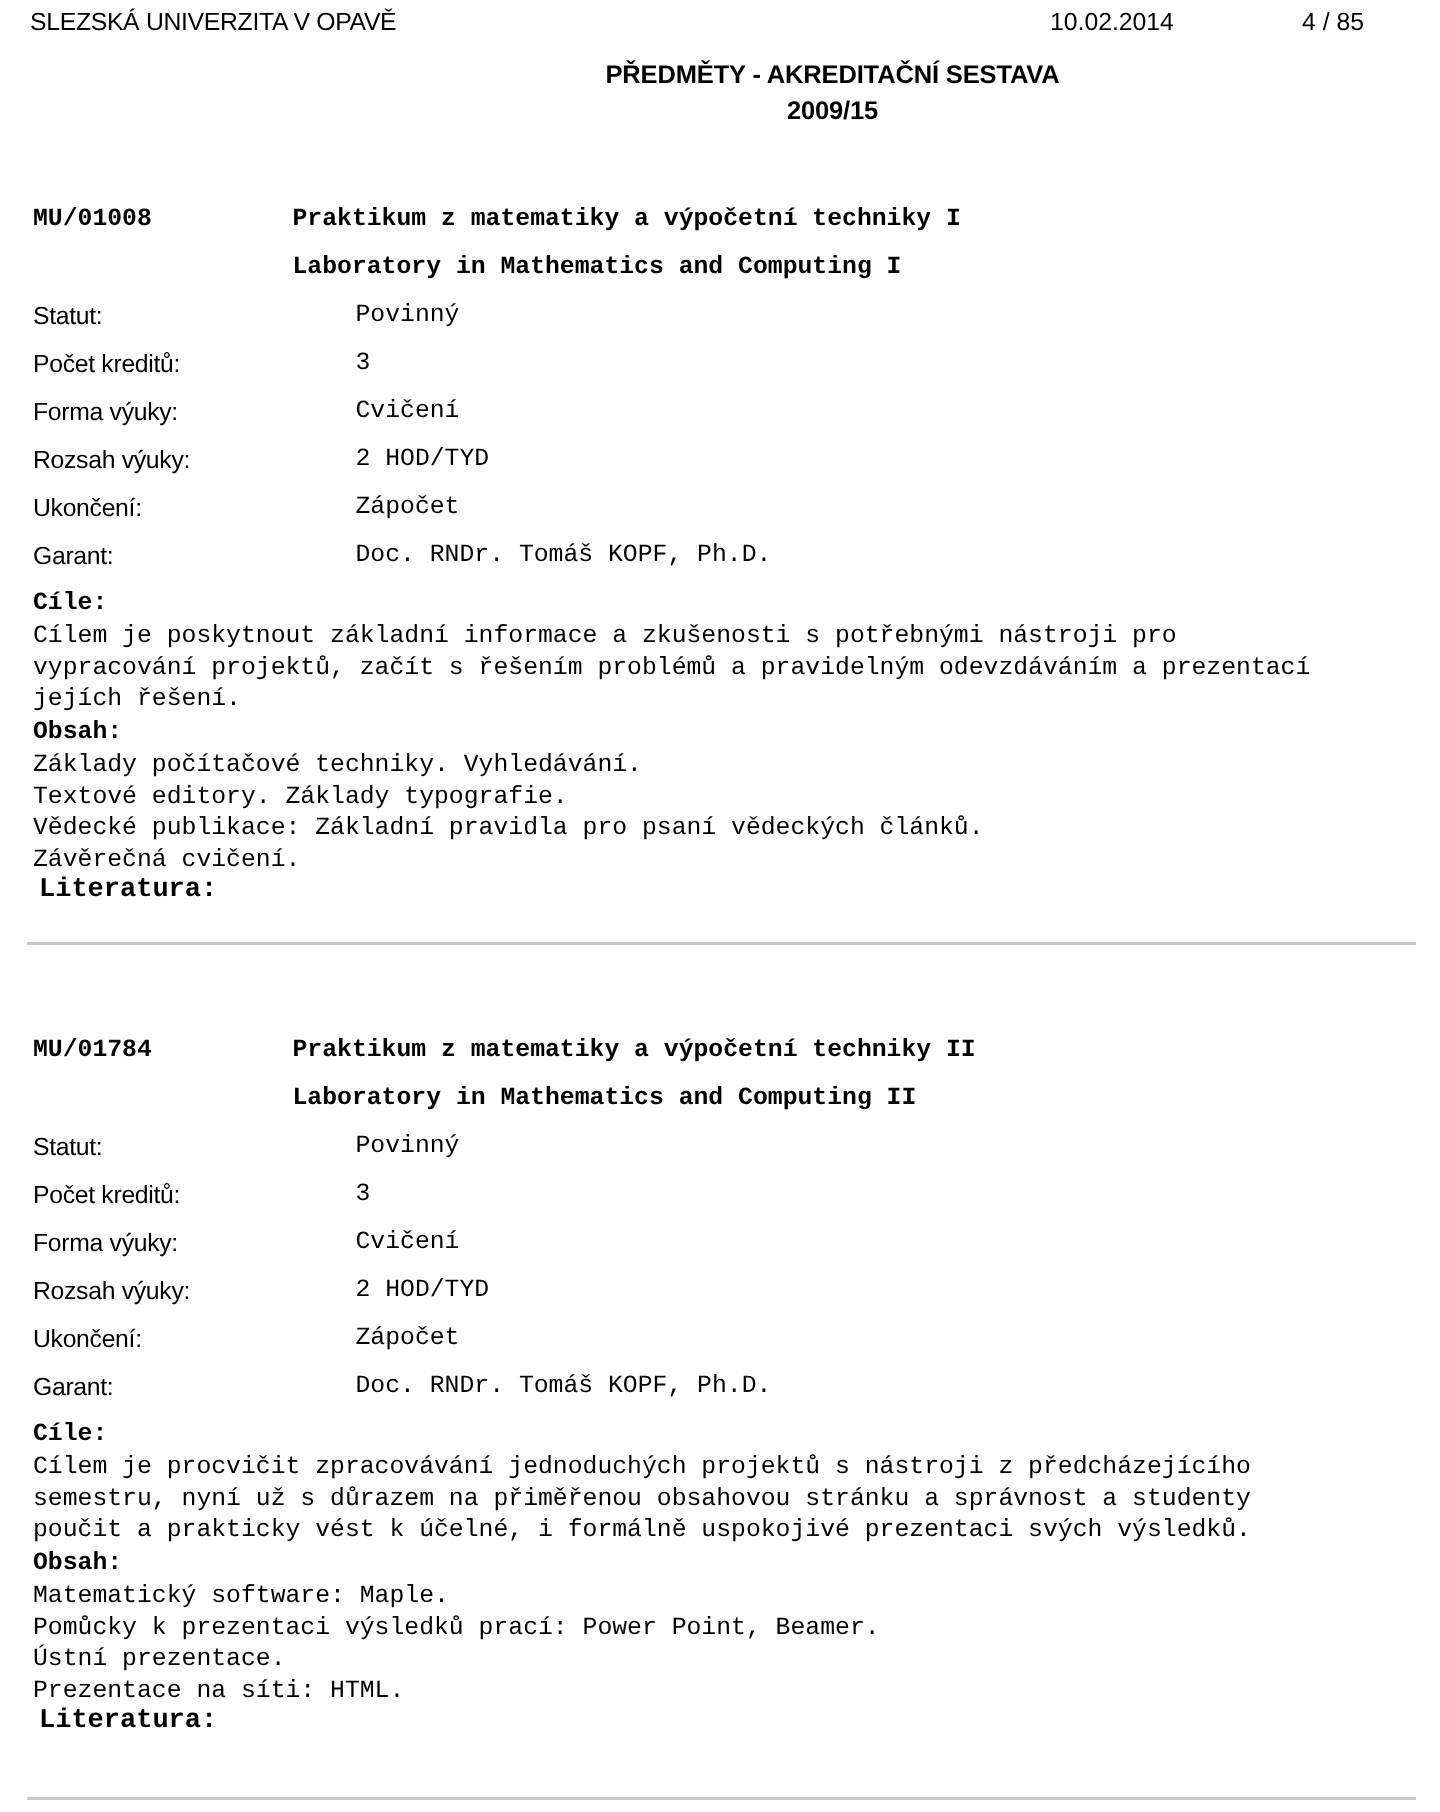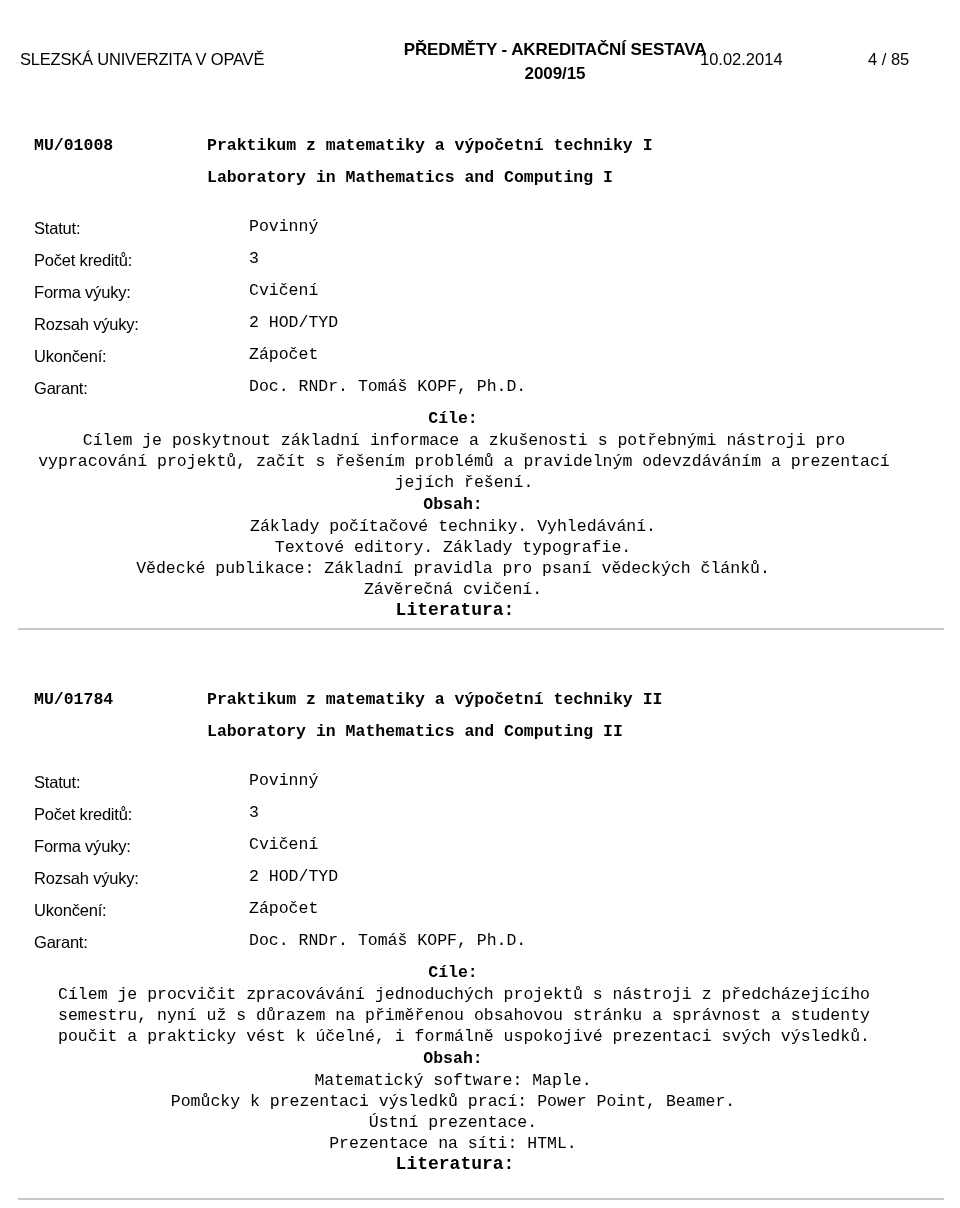--- a/index.html
+++ b/index.html
@@ -16,21 +16,20 @@
     overflow: hidden;
   }
 
   
   .page-header {
     position: absolute;
     top: 6px;
     left: 0;
     width: 776px;
     height: 26px;
-    margin-top: 44px;
   }
   .hdr-univ {
     position: absolute;
     left: 20px;
     top: 0;
     font-family: "Liberation Sans", "DejaVu Sans", sans-serif;
     font-size: 16.5px;
     letter-spacing: -0.2px;
     white-space: nowrap;
   }
@@ -65,23 +64,22 @@
     font-weight: bold;
     font-size: 17px;
     letter-spacing: -0.1px;
     line-height: 24px;
     margin-left: 150px;
   }
 
   
   .course {
     position: absolute;
-    left: 12px;
+    left: 0;
     width: 860px;
-    text-align: center;
   }
   .course-head {
     position: relative;
     height: 64px;
   }
   .course-code {
     position: absolute;
     left: 22px;
     top: 0;
     font-weight: bold;
@@ -100,21 +98,21 @@
     position: absolute;
     left: 195px;
     top: 32px;
     font-weight: bold;
     font-size: 16.5px;
     white-space: nowrap;
   }
 
   .meta {
     position: relative;
-    margin-top: 17px;
+    margin-top: 0;
   }
   .meta-row {
     position: relative;
     height: 32px;
   }
   .meta-label {
     position: absolute;
     left: 22px;
     top: 2px;
     font-family: "Liberation Sans", "DejaVu Sans", sans-serif;

